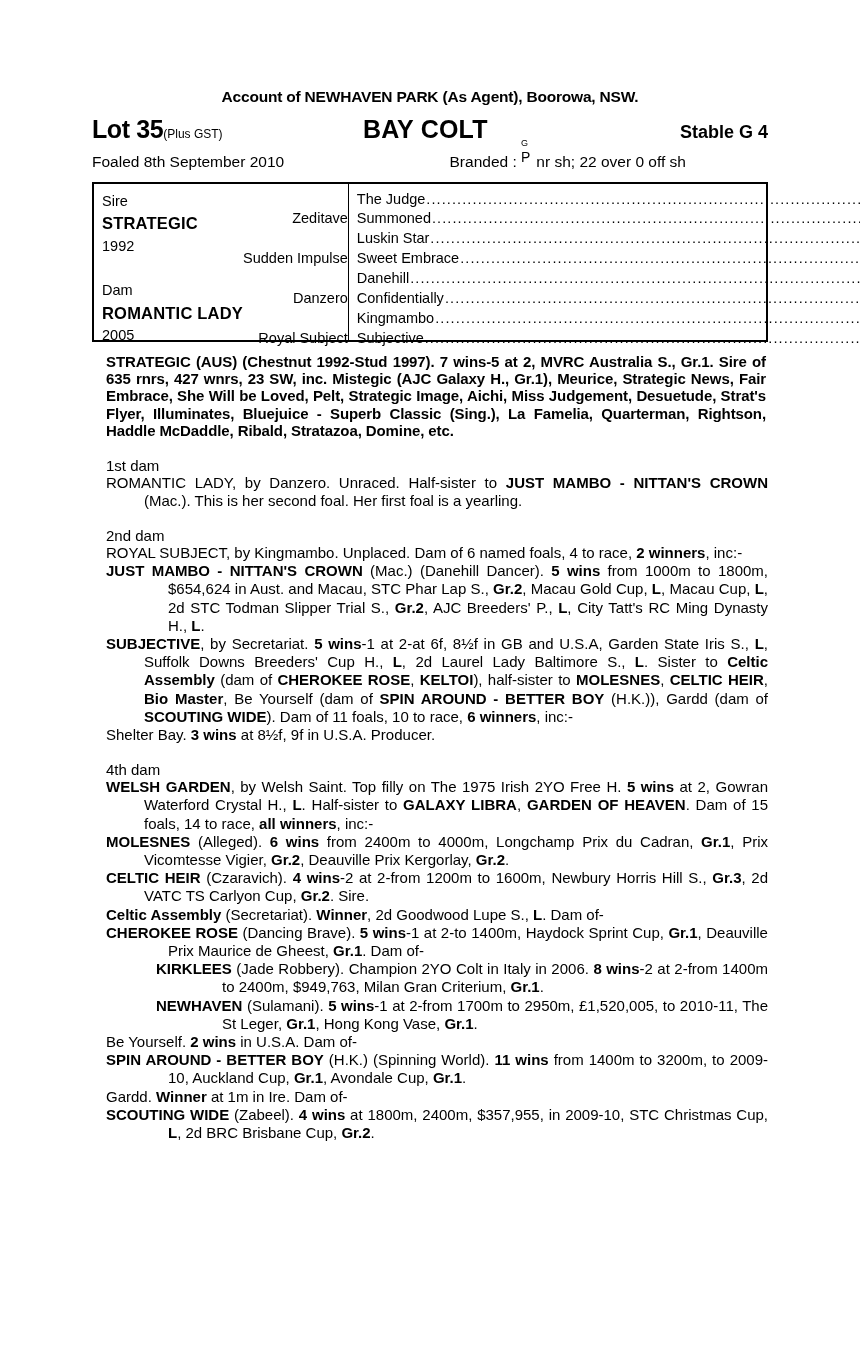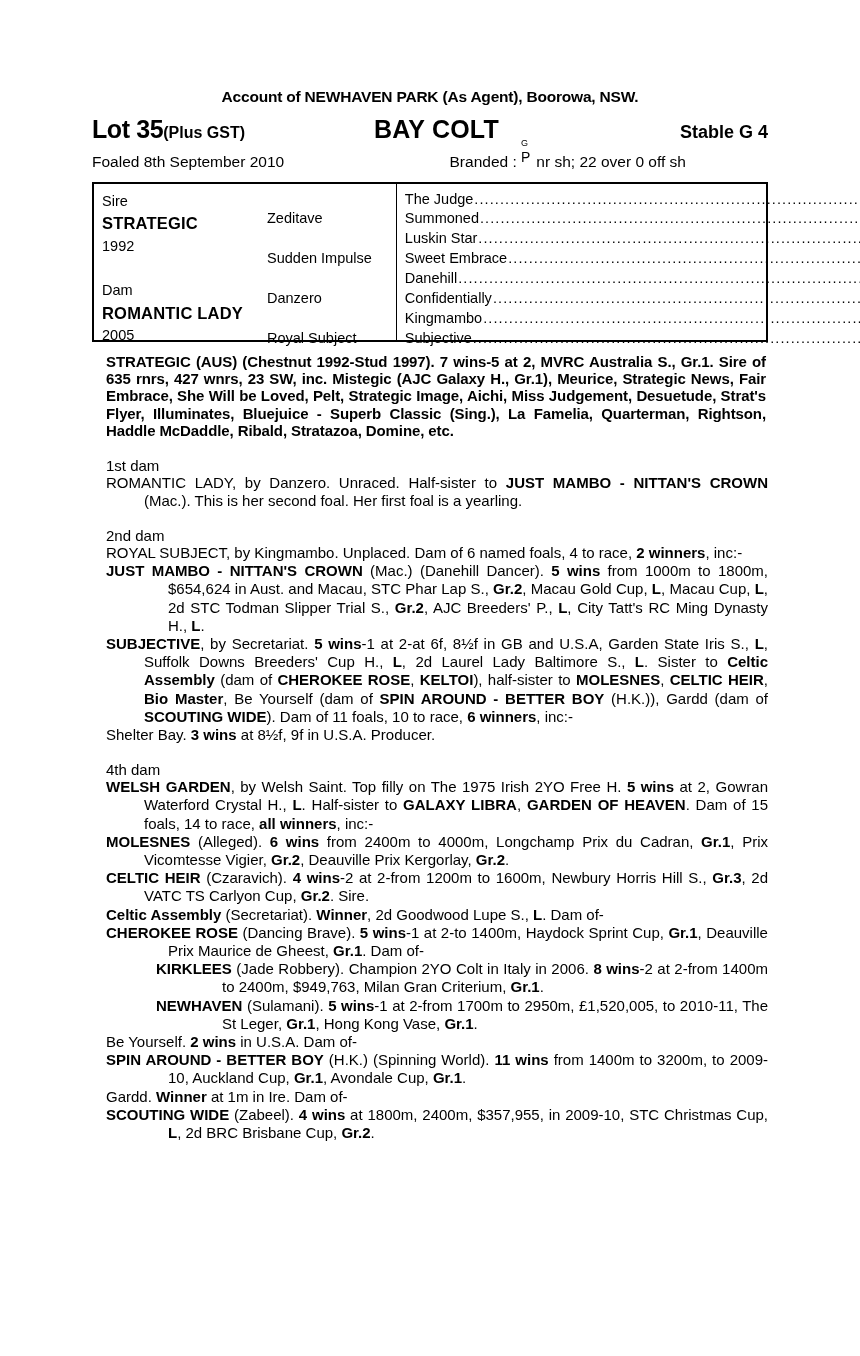--- a/index.html
+++ b/index.html
@@ -15,42 +15,42 @@
   
   .account{
     text-align:center;font-weight:bold;font-size:15.5px;letter-spacing:-0.2px;
     margin:0;padding-top:88px;
   }
   .titlerow{
     display:flex;align-items:baseline;justify-content:space-between;
     margin-top:9px;
   }
   .lot{font-size:25px;font-weight:bold;letter-spacing:-0.4px;white-space:nowrap;}
-  .lot .gst{font-size:16px;font-weight:bold;letter-spacing:0;}
+  .lot .gst{font-size:12px;font-weight:normal;letter-spacing:0;}
   .baycolt{font-size:25px;font-weight:bold;letter-spacing:0.2px;
            position:relative;left:-26px;}
   .stable{font-size:18px;font-weight:bold;white-space:nowrap;}
   .subrow{
     display:flex;align-items:baseline;justify-content:space-between;
     margin-top:7px;font-size:15.5px;
   }
   .brandedwrap{position:relative;left:-82px;white-space:nowrap;display:flex;align-items:baseline;}
   .brandglyph{display:inline-block;position:relative;width:11px;height:1em;vertical-align:baseline;}
   .brandglyph .g{position:absolute;left:0;top:-12px;font-size:9px;line-height:1;}
   .brandglyph .p{position:absolute;left:0;top:-1px;font-size:14px;line-height:1;}
 
   
   .ped{
     margin-top:11px;
     border:2.5px solid #000;
     height:160px;box-sizing:border-box;
-    display:flex;font-size:14.5px;position:relative;gap:24px;
+    display:flex;font-size:14.5px;position:relative;
   }
   .ped .col1{width:194px;padding:6px 0 0 8px;box-sizing:border-box;}
-  .ped .col2{width:167px;padding:6px 0 0 0;box-sizing:border-box;}
+  .ped .col2{width:167px;padding:6px 0 0 0;box-sizing:border-box;text-align:right;}
   .ped .col3{flex:1;padding:6px 6px 0 8px;box-sizing:border-box;
              border-left:1.5px solid #000;}
   .ped .nm{line-height:22.5px;white-space:nowrap;}
   .ped .big{font-weight:bold;font-size:16.5px;letter-spacing:0.2px;}
   .gp{display:flex;align-items:baseline;line-height:19.9px;white-space:nowrap;}
   .gp .a{flex:0 0 auto;}
   .gp .dots{flex:1 1 auto;overflow:hidden;white-space:nowrap;
             margin:0 1px;letter-spacing:1.1px;color:#000;}
 
   

